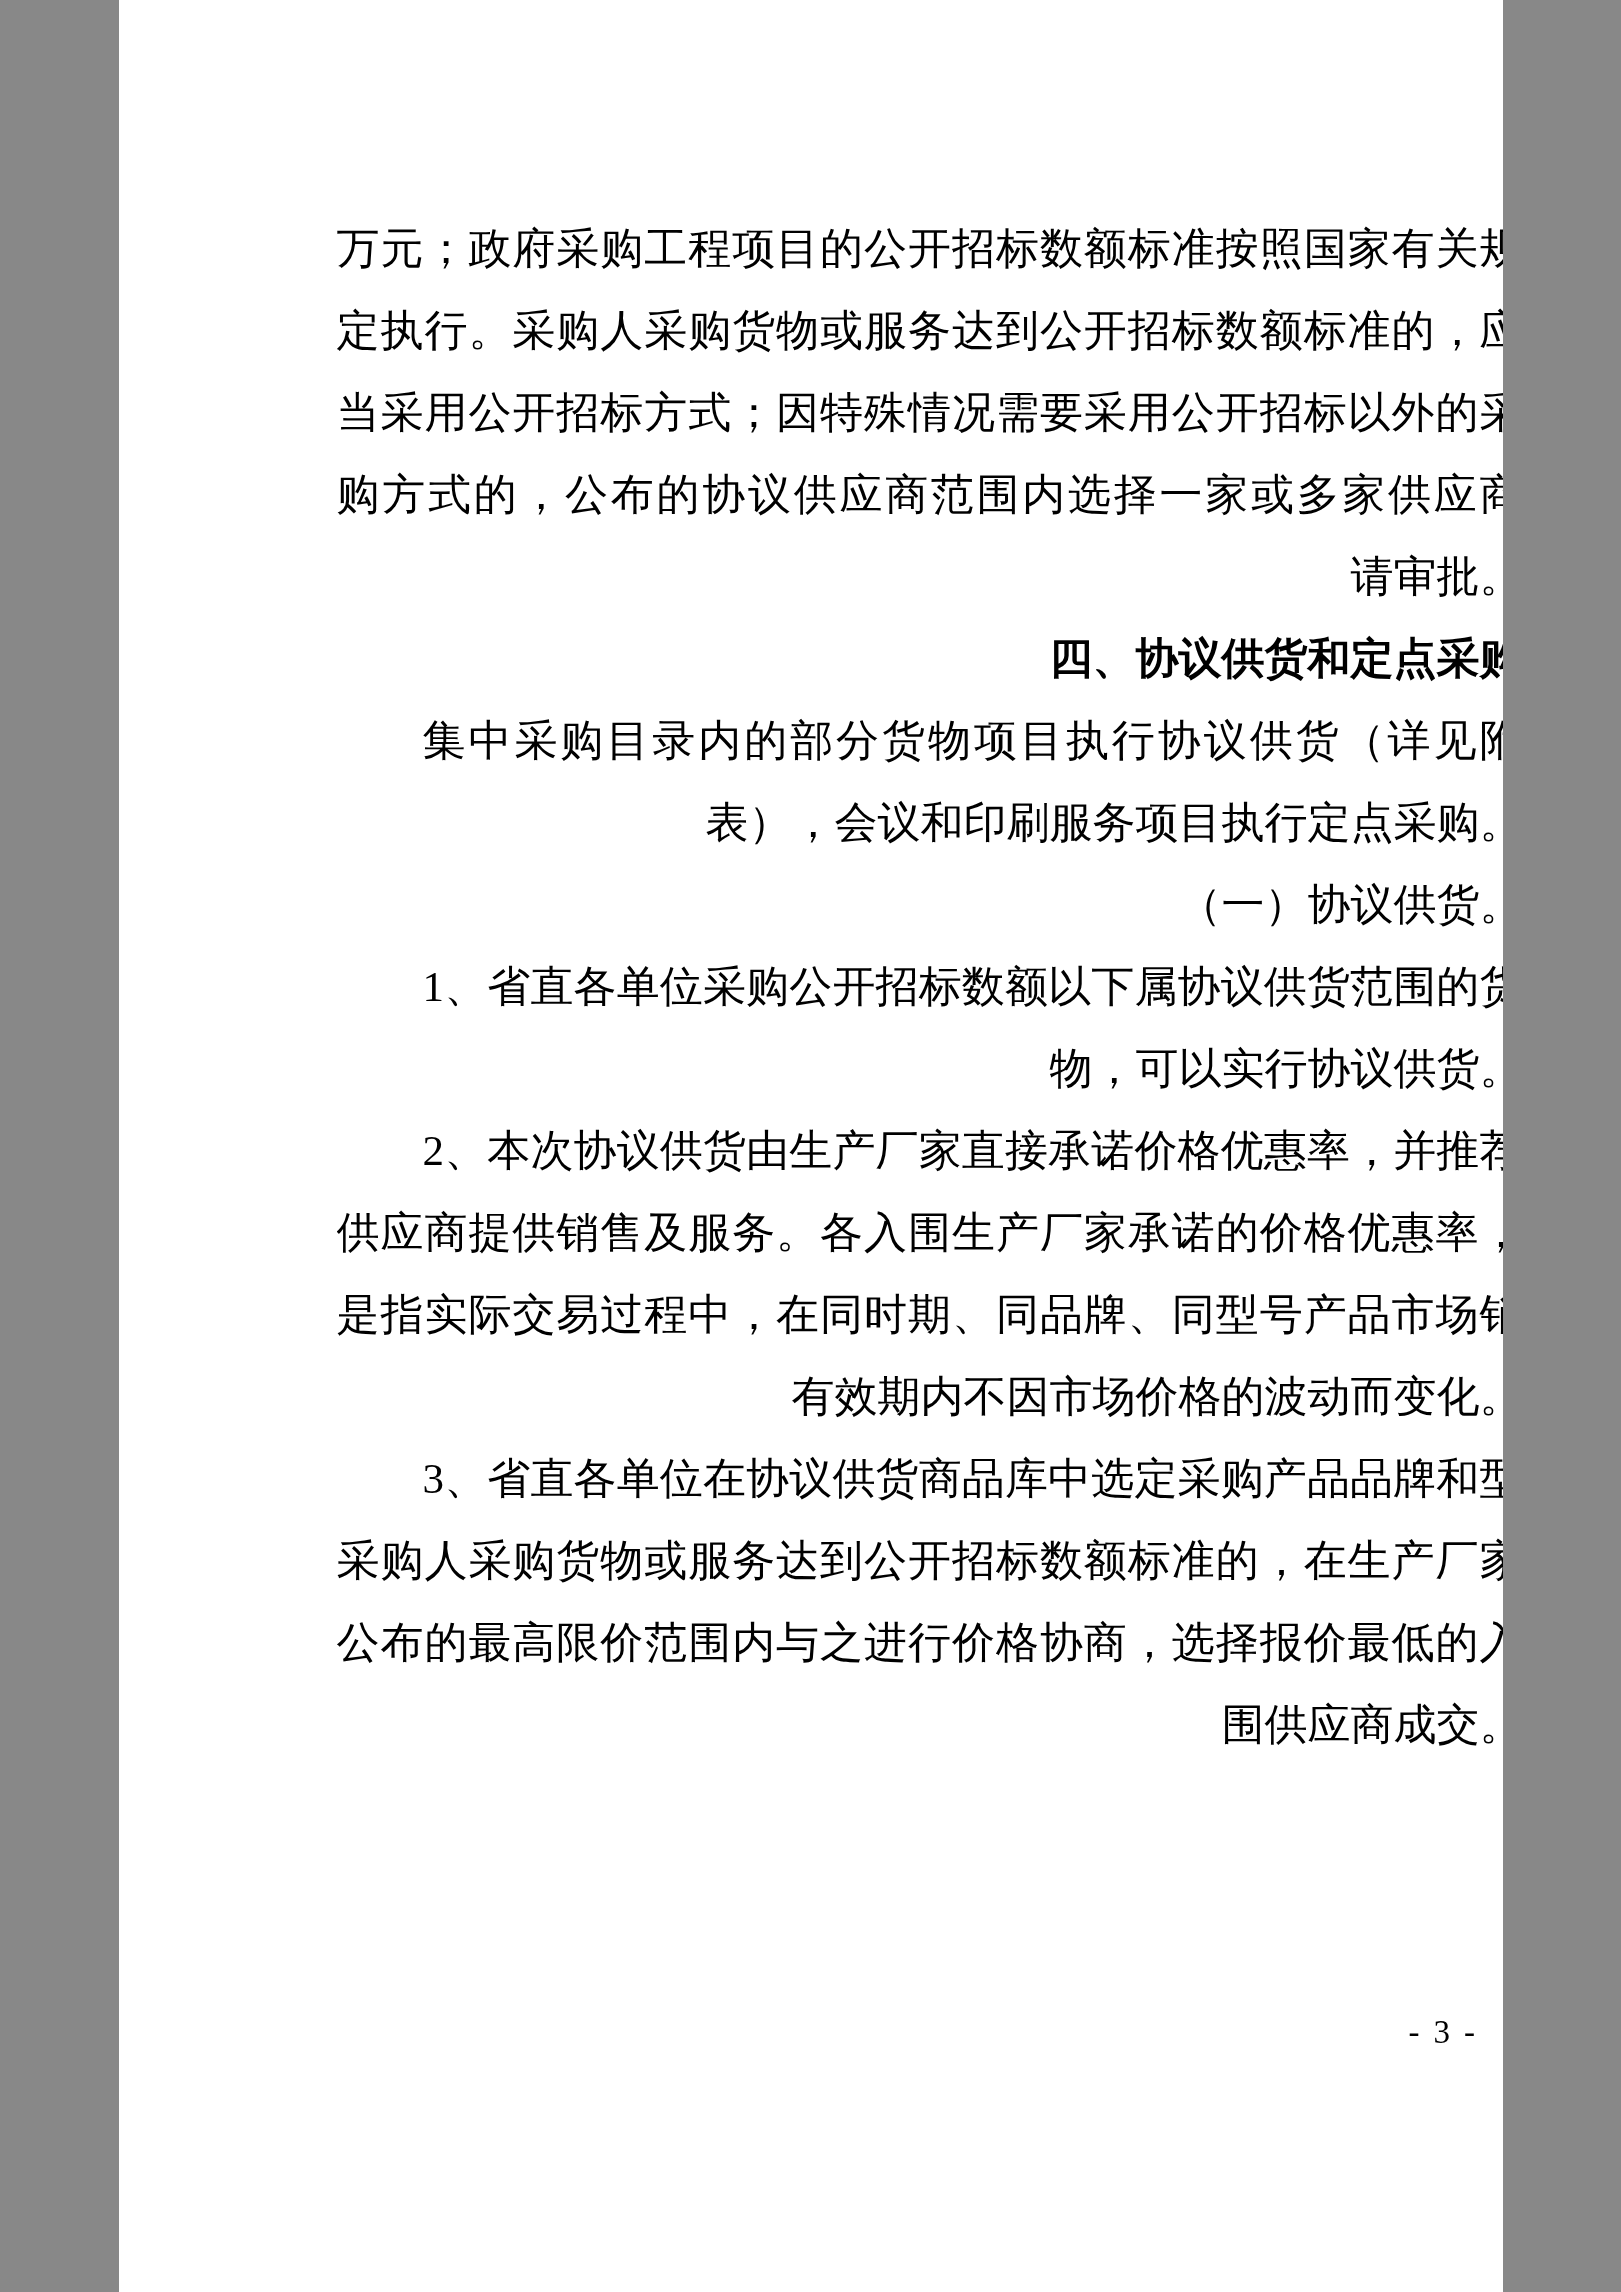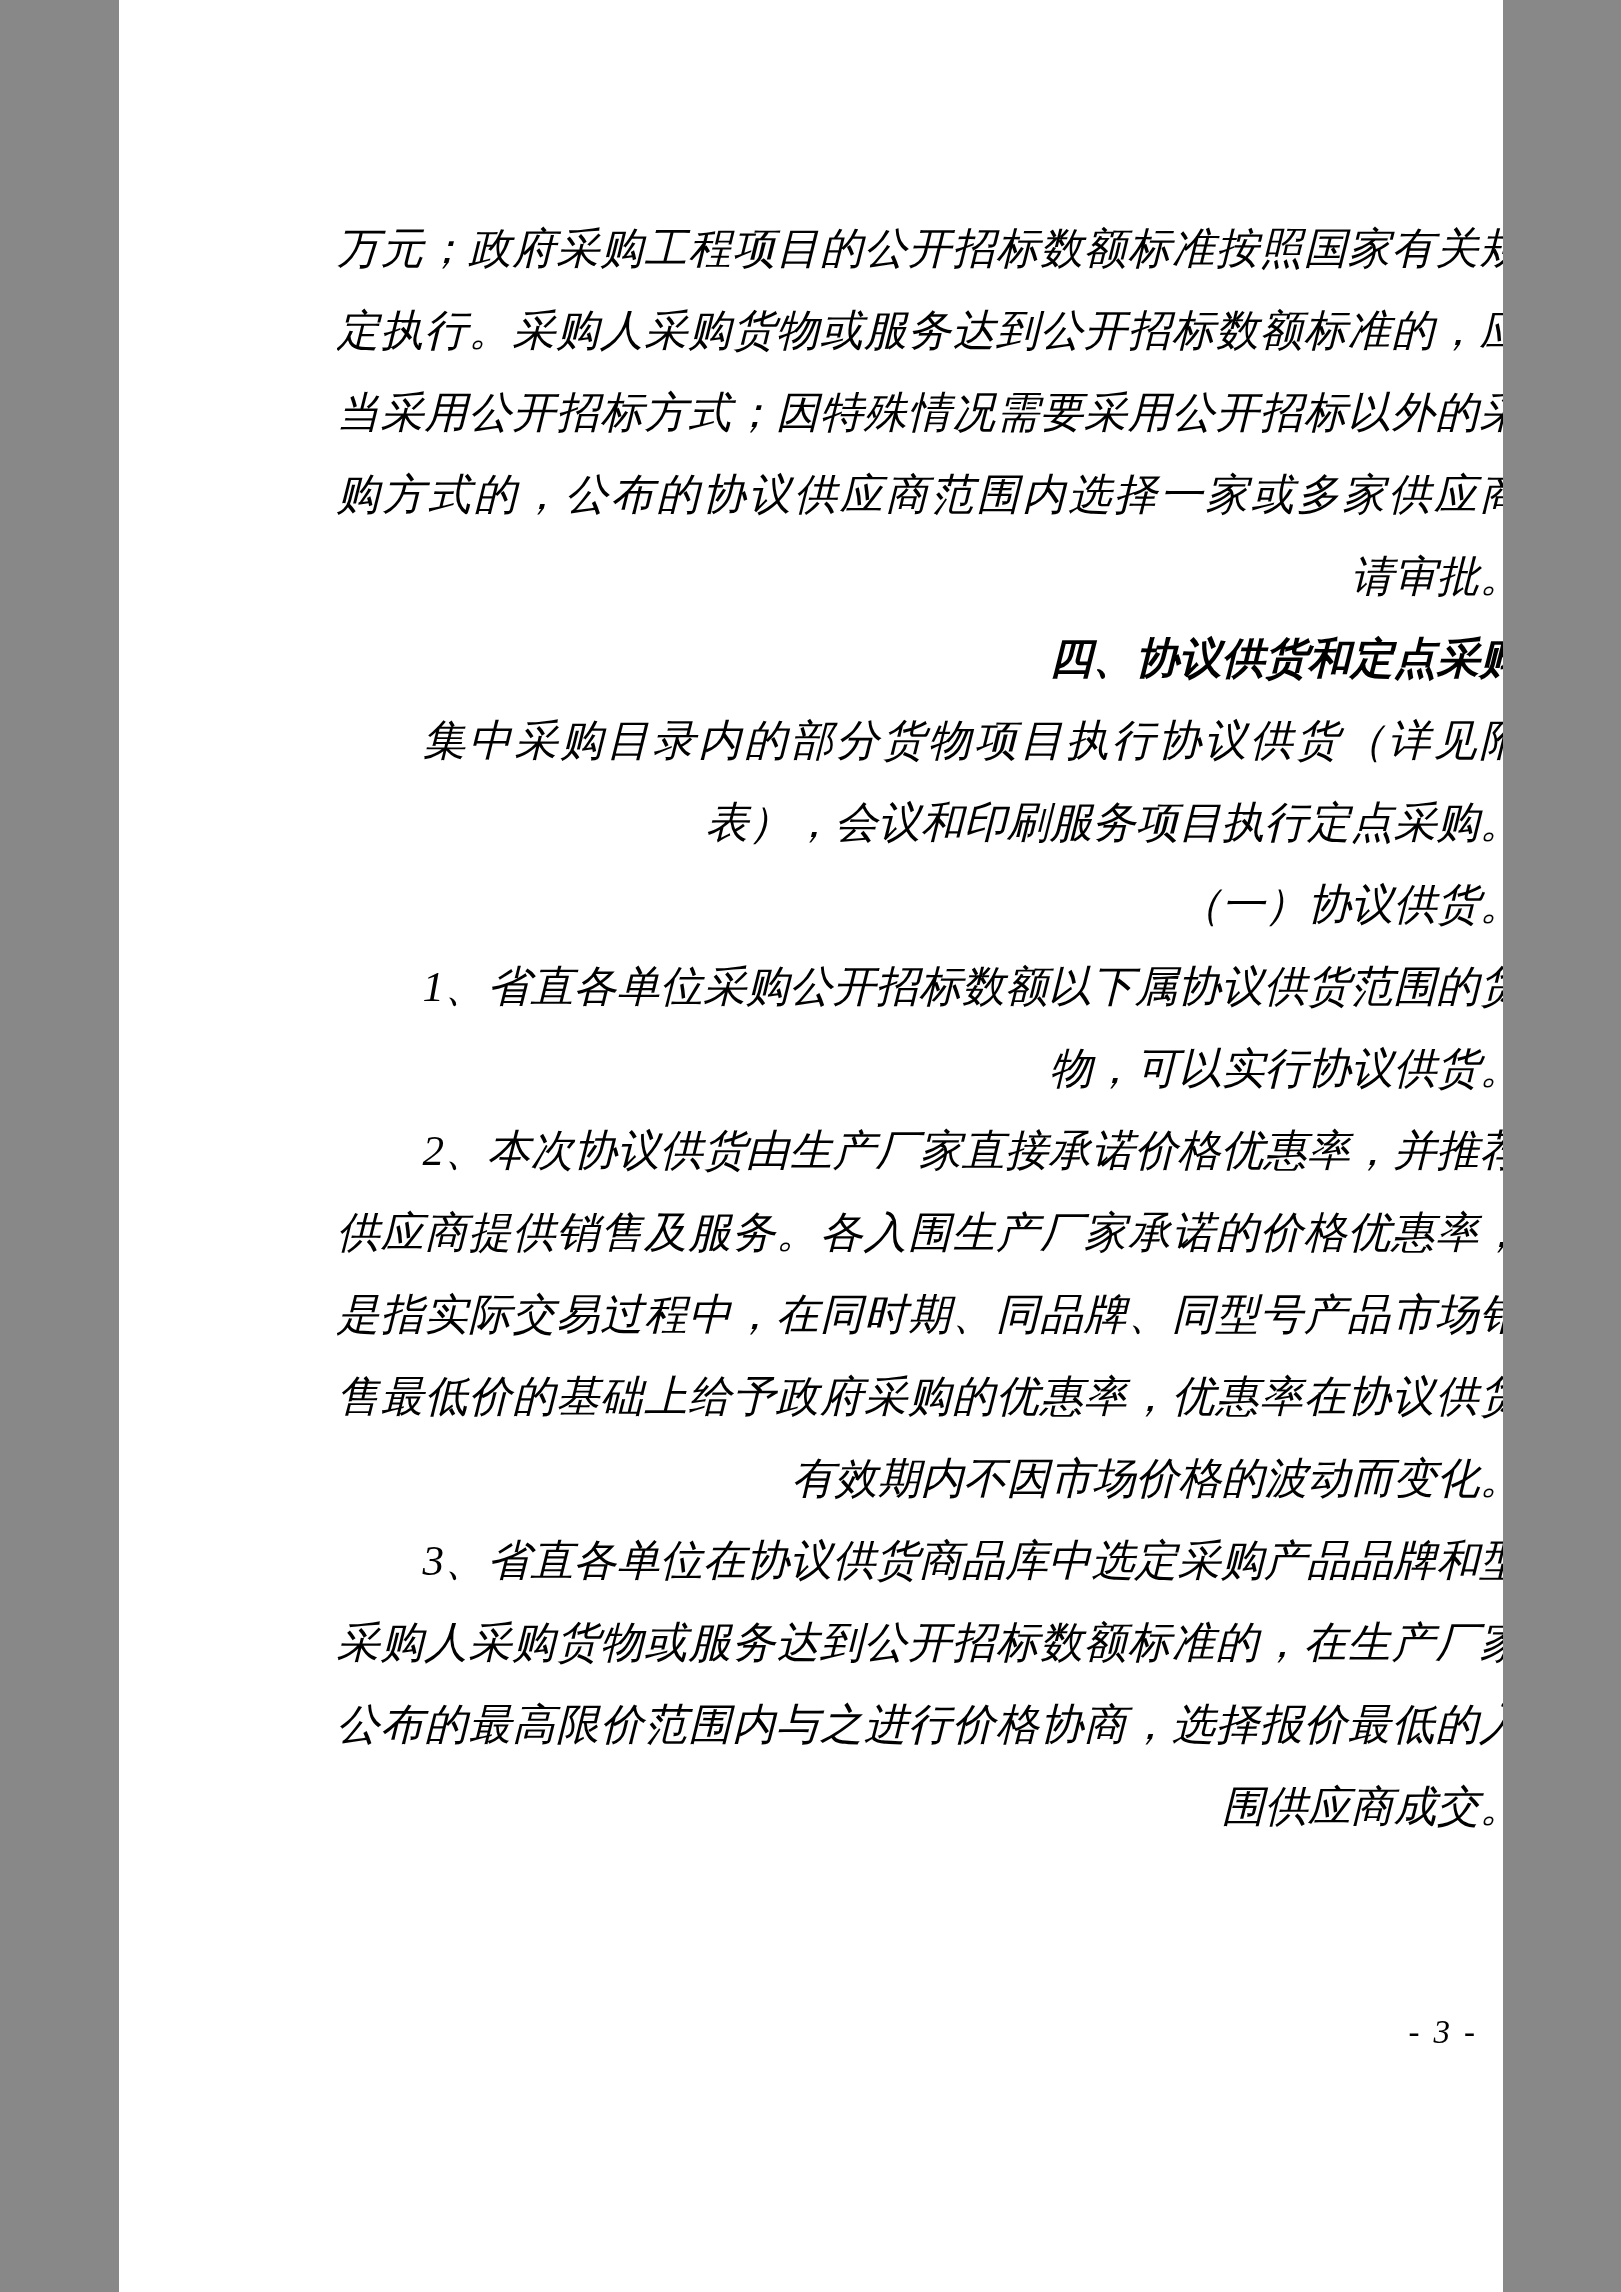--- a/index.html
+++ b/index.html
@@ -9,21 +9,20 @@
   }
   .page {
     position: relative;
     width: 1384px;
     height: 2293px;
     background: #ffffff;
     margin: 0 auto;
     overflow: hidden;
     font-family: "Liberation Serif", serif;
     color: #000000;
-    font-style: italic;
   }
   .doc {
     position: absolute;
     left: 218px;
     top: 208px;
     width: 1186px;
   }
   .line {
     height: 82px;
     line-height: 82px;
@@ -67,21 +66,20 @@
       <div class="line">请审批。</div>
       <div class="line indent bold">四、协议供货和定点采购</div>
       <div class="line full indent">集中采购目录内的部分货物项目执行协议供货（详见附</div>
       <div class="line">表），会议和印刷服务项目执行定点采购。</div>
       <div class="line indent">（一）协议供货。</div>
       <div class="line full indent">1、省直各单位采购公开招标数额以下属协议供货范围的货</div>
       <div class="line">物，可以实行协议供货。</div>
       <div class="line full indent">2、本次协议供货由生产厂家直接承诺价格优惠率，并推荐</div>
       <div class="line full">供应商提供销售及服务。各入围生产厂家承诺的价格优惠率，</div>
       <div class="line full">是指实际交易过程中，在同时期、同品牌、同型号产品市场销</div>
-      <div class="line full">售最低价的基础上给予政府采购的优惠率，优惠率在协议供货</div>
       <div class="line">有效期内不因市场价格的波动而变化。</div>
       <div class="line full indent">3、省直各单位在协议供货商品库中选定采购产品品牌和型</div>
       <div class="line full">采购人采购货物或服务达到公开招标数额标准的，在生产厂家</div>
       <div class="line full">公布的最高限价范围内与之进行价格协商，选择报价最低的入</div>
       <div class="line">围供应商成交。</div>
     </div>
   <div class="page-number">- 3 -</div>
 </div>
 
 

